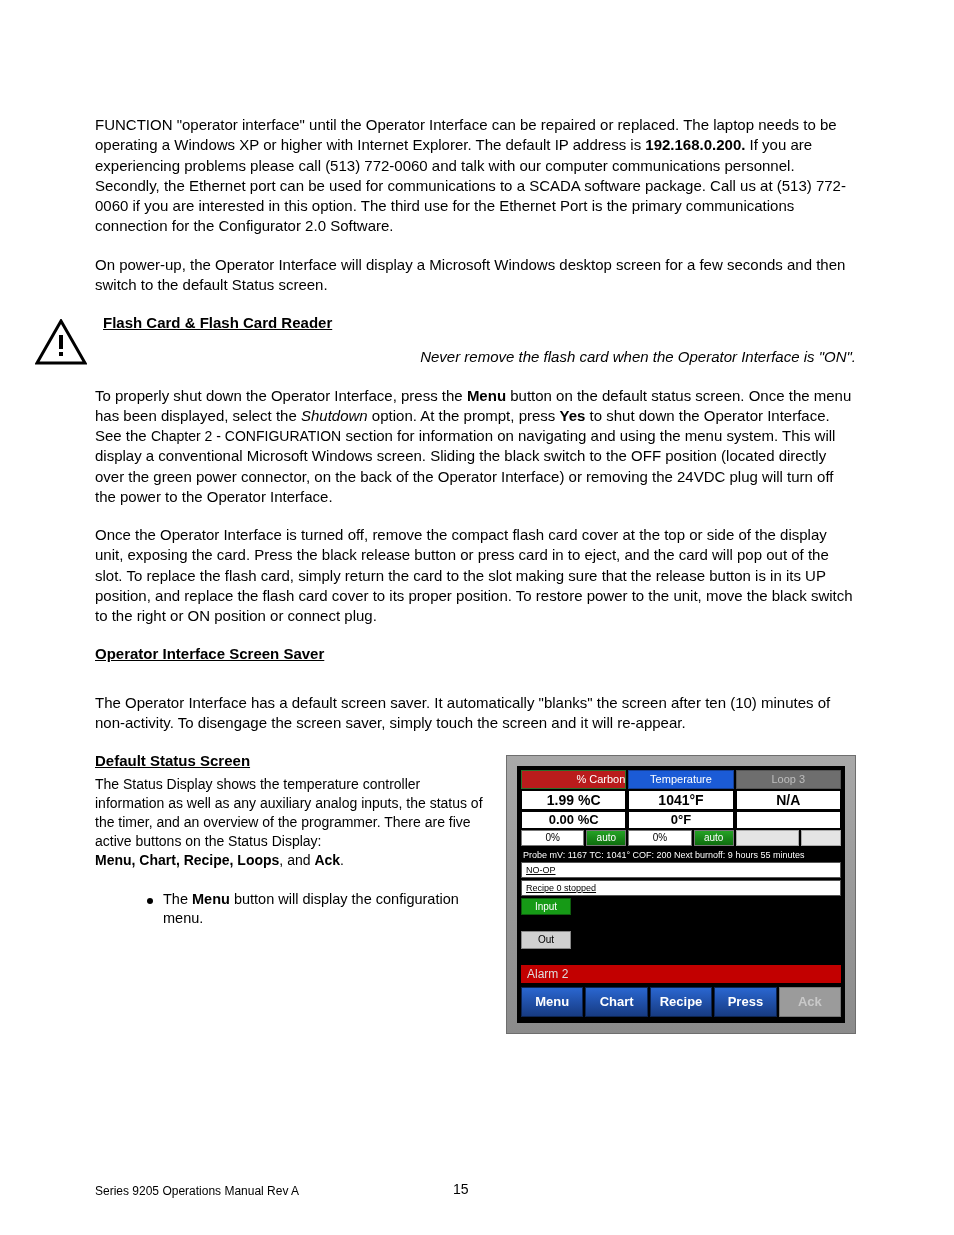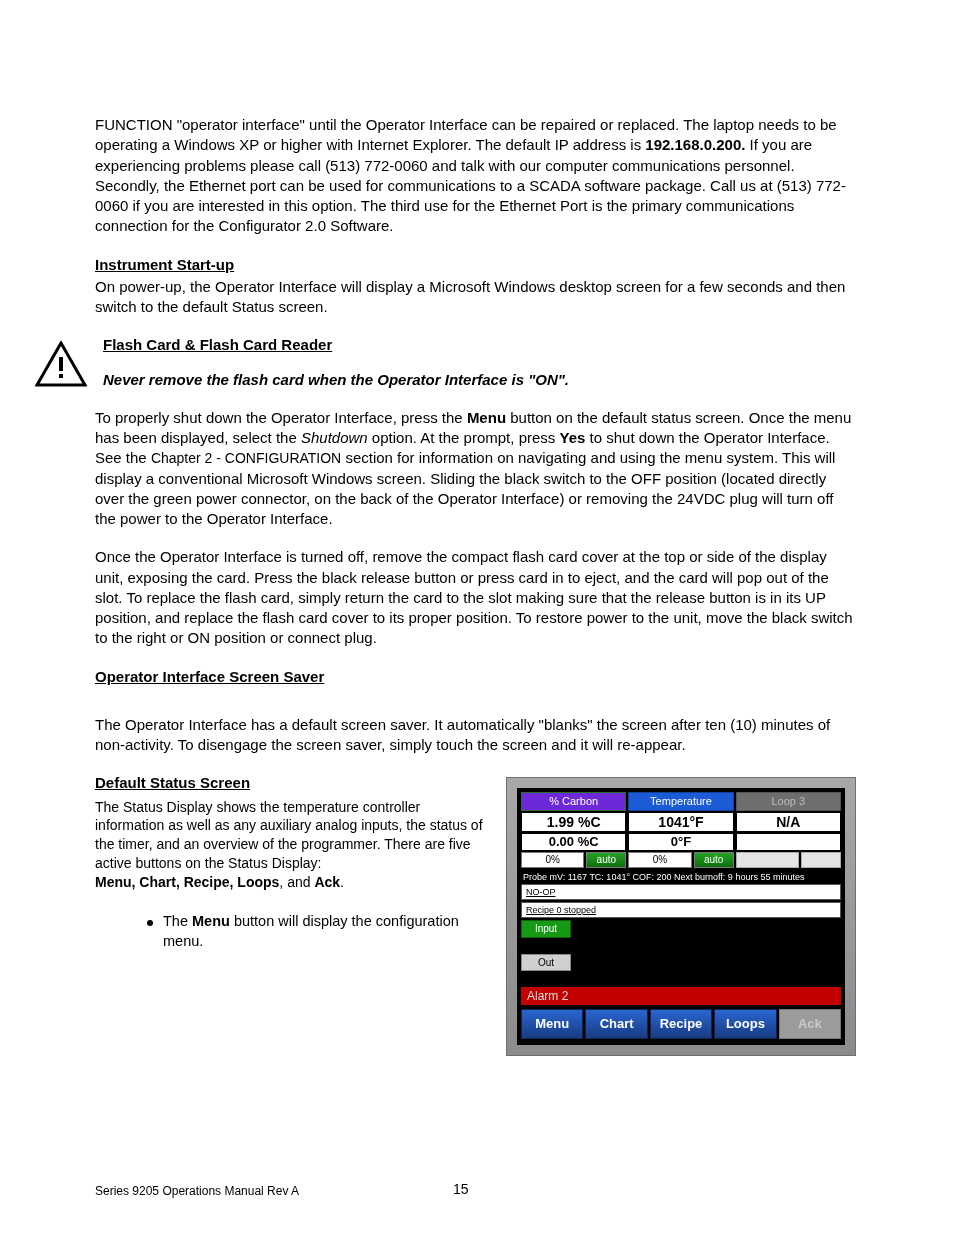--- a/index.html
+++ b/index.html
@@ -19,21 +19,21 @@
     position: relative;
   }
   p { margin: 0 0 18px 0; }
   .section-heading {
     text-decoration: underline;
     font-weight: 600;
     margin: 0 0 2px 0;
   }
   .bold { font-weight: 700; }
   .italic { font-style: italic; }
-  .bold-italic { font-weight: 700; font-style: italic; }
+  .bold-italic { font-weight: 400; font-style: italic; text-align: right; }
 
   .warning-row {
     display: flex;
     gap: 12px;
     margin-top: 16px;
   }
   .warning-icon-col {
     width: 60px;
     flex-shrink: 0;
     margin-left: -64px;
@@ -79,21 +79,21 @@
     padding: 4px 4px 6px 4px;
   }
   .tab-row { display: flex; gap: 2px; margin-bottom: 1px; }
   .tab {
     flex: 1;
     font-size: 11px;
     text-align: center;
     padding: 1px 0;
     border: 1px solid #2a6e2a;
   }
-  .tab-green { background: #6d28d9; color: #fff; }
+  .tab-green { background: #b91c1c; color: #fff; text-align: right; }
   .tab-blue  { background: #1b5bd6; color: #fff; border-color: #143f96; }
   .tab-dead  { background: #6e6e6e; color: #bdbdbd; border-color: #555; }
 
   .val-row { display: flex; gap: 2px; margin-bottom: 1px; }
   .val-cell {
     flex: 1;
     background: #fff;
     color: #000;
     font-weight: 700;
     font-size: 14px;
@@ -198,21 +198,20 @@
 </style>
 </head>
 <body>
 
 <div class="page">
 
   <p>
     <span>FUNCTION "operator interface" until the Operator Interface can be repaired or replaced. The laptop needs to be operating a Windows XP or higher with Internet Explorer. The default IP address is </span><span class="bold">192.168.0.200.</span><span> If you are experiencing problems please call (513) 772-0060 and talk with our computer communications personnel.  Secondly, the Ethernet port can be used for communications to a SCADA software package. Call us at (513) 772-0060 if you are interested in this option. The third use for the Ethernet Port is the primary communications connection for the Configurator 2.0 Software.</span>
   </p>
 
-  <div class="section-heading">Instrument Start-up</div>
   <p>On power-up, the Operator Interface will display a Microsoft Windows desktop screen for a few seconds and then switch to the default Status screen.</p>
 
   <div class="warning-row">
     <div class="warning-icon-col">
       <svg class="warning-icon" viewBox="0 0 52 46">
         <polygon points="26,2 50,44 2,44" fill="none" stroke="#000" stroke-width="3"></polygon>
         <rect x="24" y="16" width="4" height="14" fill="#000"></rect>
         <rect x="24" y="33" width="4" height="4" fill="#000"></rect>
       </svg>
     </div>
@@ -266,21 +265,21 @@
         <div class="probe-line">Probe mV: 1167 TC: 1041° COF: 200 Next burnoff: 9 hours 55 minutes</div>
         <div class="thin-row">NO-OP</div>
         <div class="thin-row">Recipe 0 stopped</div>
         <div class="io-btn io-input">Input</div>
         <div class="io-btn io-out">Out</div>
         <div class="alarm-row">Alarm 2</div>
         <div class="menu-row">
           <div class="menu-btn">Menu</div>
           <div class="menu-btn">Chart</div>
           <div class="menu-btn">Recipe</div>
-          <div class="menu-btn">Loops</div>
+          <div class="menu-btn">Press</div>
           <div class="menu-btn disabled">Ack</div>
         </div>
       </div>
     </div>
   </div>
 
   <div class="section-heading" style="margin-top:16px;">Default Status Screen</div>
   <p style="font-size:14px; margin-top:4px;">
     <span>The Status Display shows the temperature controller information as well as any auxiliary analog inputs, the status of the timer, and an overview of the programmer. There are five active buttons on the Status Display: </span><br>
     <span class="bold">Menu, Chart, Recipe, Loops</span><span>, and </span><span class="bold">Ack</span><span>.</span>

